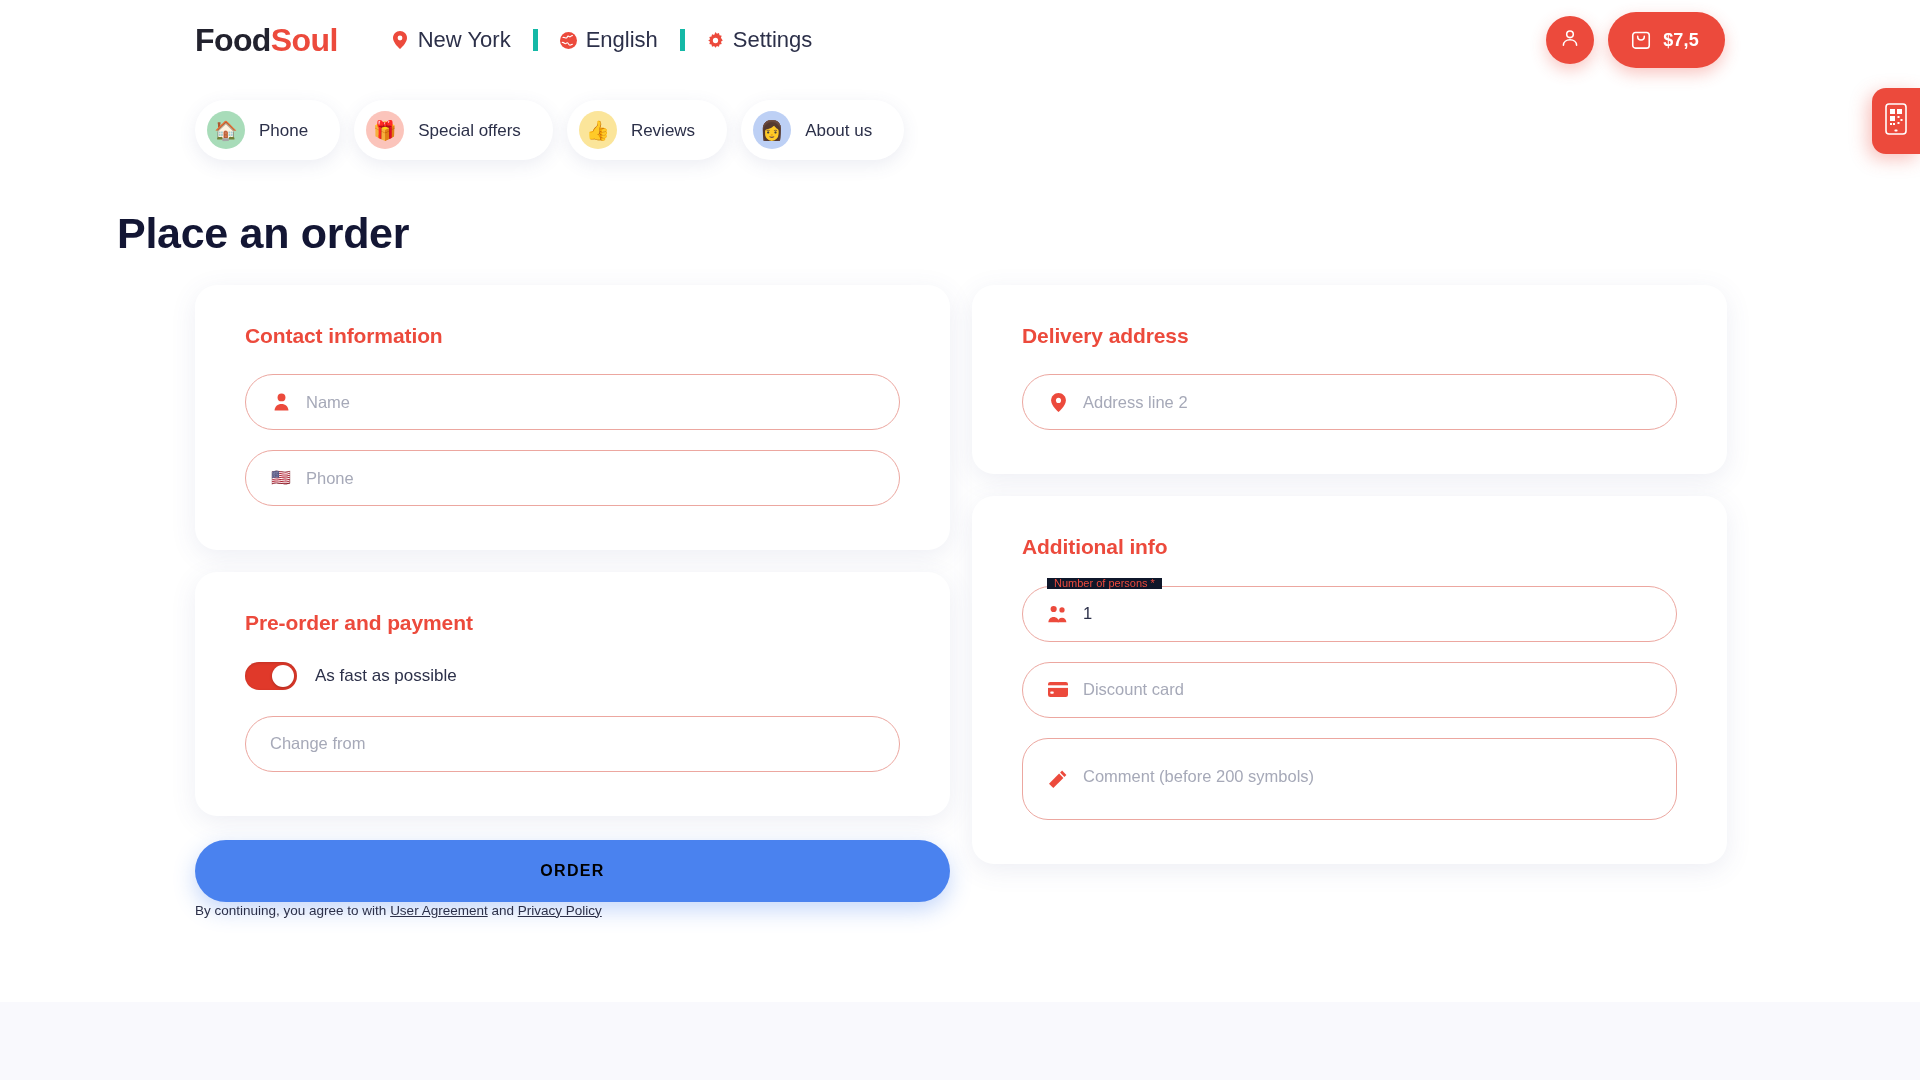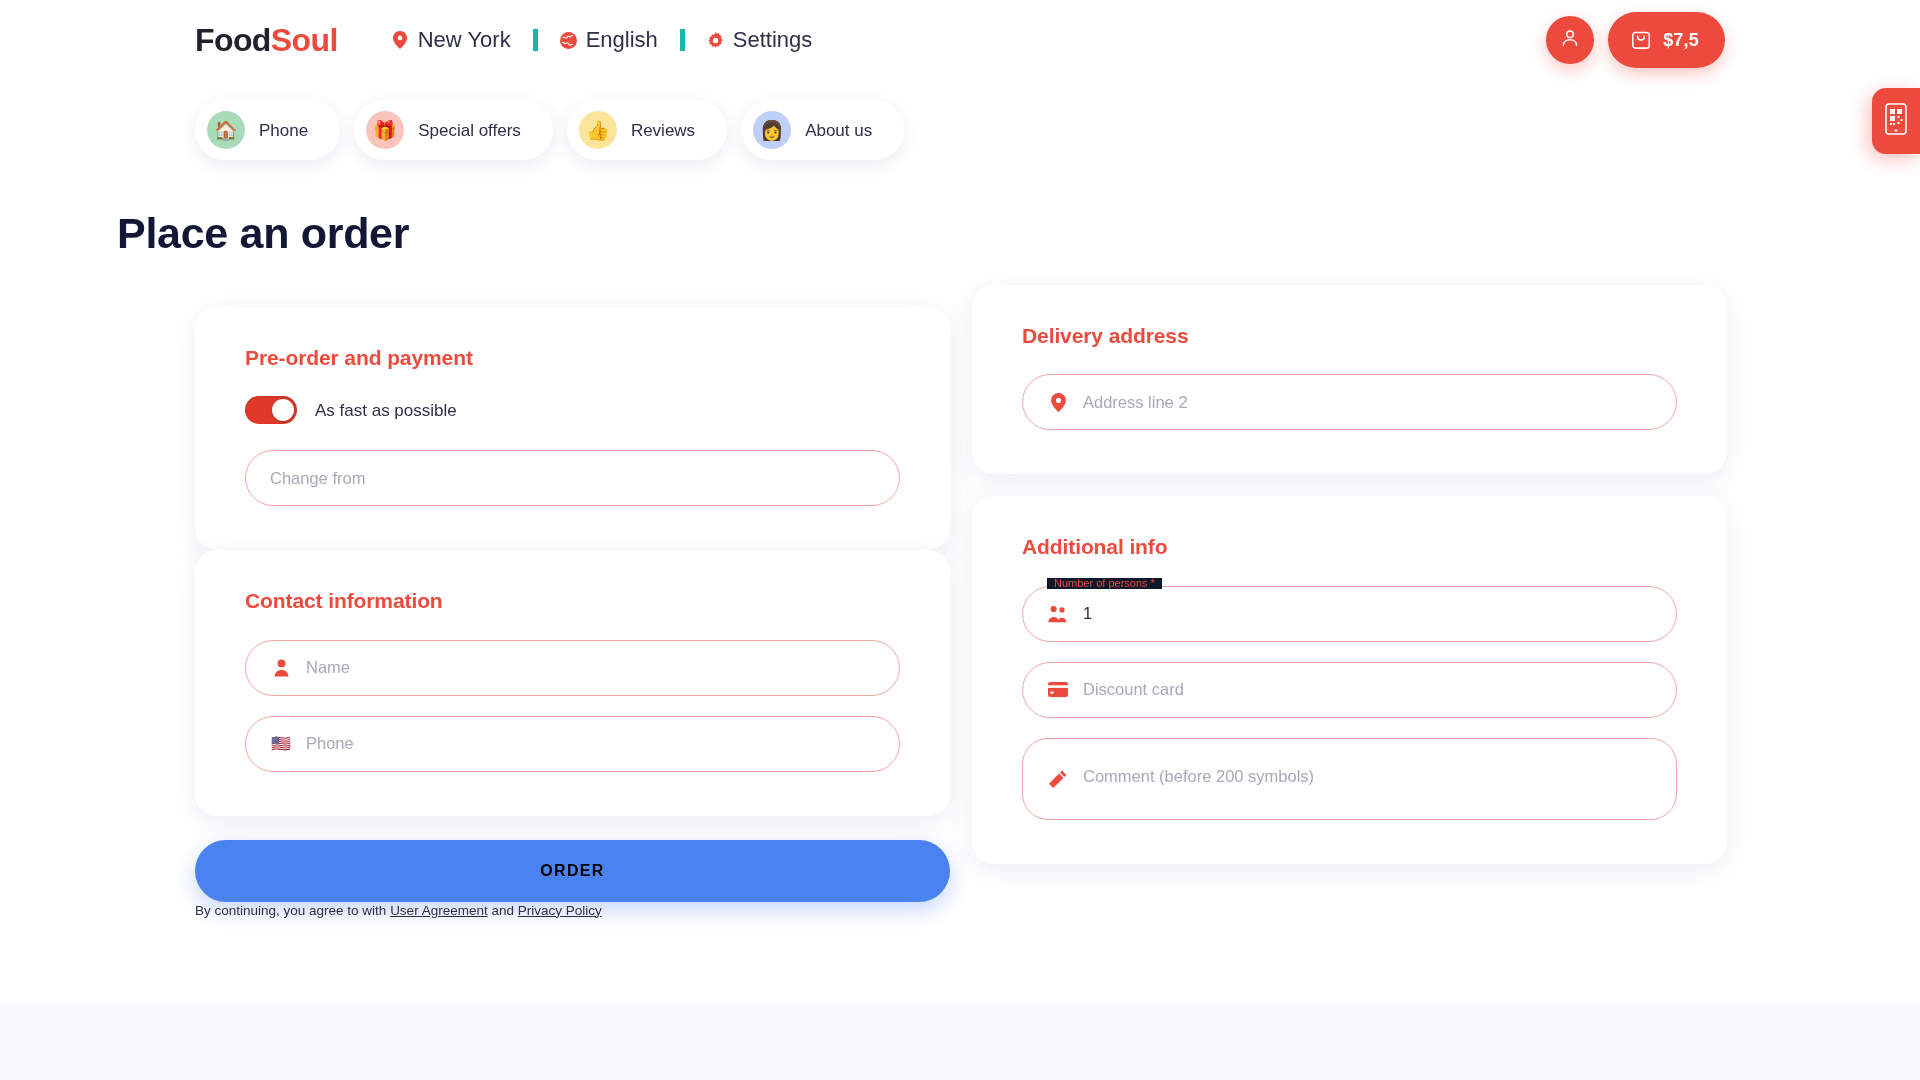--- a/index.html
+++ b/index.html
@@ -421,51 +421,51 @@
     </div>
 
   </div>
 
   <h1 class="page-title">Place an order</h1>
 
   <div class="grid">
 
     <div class="col">
 
-      <div class="card" style="margin-top:22px;">
-        <div class="card-title">Pre-order and payment</div>
-
-        <div class="toggle-row">
-          <div class="toggle">
-            <span class="knob"></span>
-          </div>
-          <span class="toggle-label">As fast as possible</span>
-        </div>
-
-        <div class="field">
-          <span class="field-text">Change from</span>
-        </div>
-      </div>
-
       <div class="card">
         <div class="card-title">Contact information</div>
 
         <div class="field">
           <span class="field-icon">
             <svg width="15" height="18" viewBox="0 0 16 19">
                 <circle cx="8" cy="4.6" r="4.2" fill="#ec4a3c"></circle>
                 <path d="M0.6 18.6c0-4.1 3.3-7 7.4-7s7.4 2.9 7.4 7z" fill="#ec4a3c"></path>
               </svg>
           </span>
           <span class="field-text">Name</span>
         </div>
 
         <div class="field">
           <span class="field-icon">🇺🇸</span>
           <span class="field-text">Phone</span>
+        </div>
+      </div>
+
+      <div class="card" style="margin-top:22px;">
+        <div class="card-title">Pre-order and payment</div>
+
+        <div class="toggle-row">
+          <div class="toggle">
+            <span class="knob"></span>
+          </div>
+          <span class="toggle-label">As fast as possible</span>
+        </div>
+
+        <div class="field">
+          <span class="field-text">Change from</span>
         </div>
       </div>
 
       <button class="order-btn">ORDER</button>
 
       <div class="legal">
         <span>By continuing, you agree to with </span><a>User Agreement</a><span> and </span><a>Privacy Policy</a>
       </div>
 
     </div>

